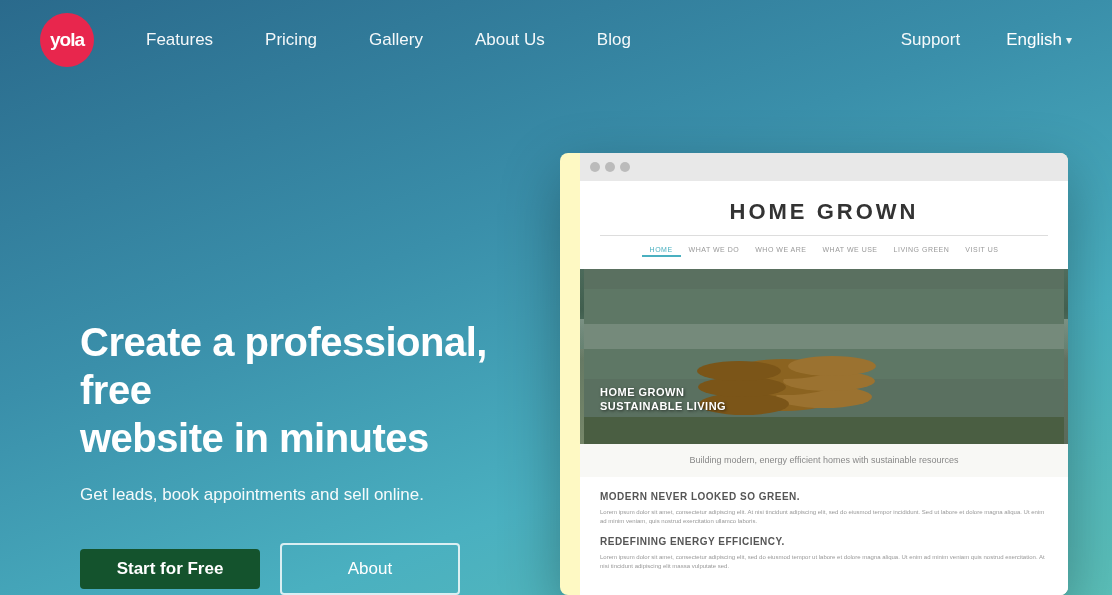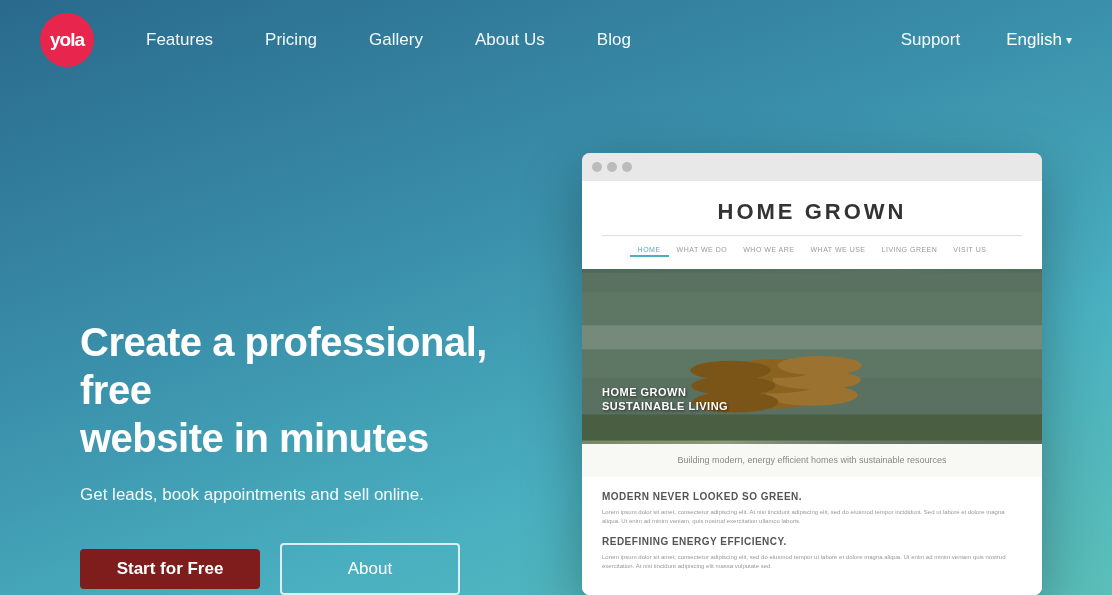--- a/index.html
+++ b/index.html
@@ -116,21 +116,21 @@
       line-height: 1.5;
     }
 
     .cta-buttons {
       display: flex;
       gap: 20px;
       align-items: center;
     }
 
     .btn-start {
-      background-color: #7f1d1d;
+      background-color: #14532d;
       color: white;
       border: none;
       padding: 10px 36px;
       font-size: 17px;
       font-weight: 600;
       border-radius: 4px;
       cursor: pointer;
       min-width: 180px;
       text-align: center;
     }
@@ -151,25 +151,26 @@
     
     .hero-right {
       flex: 1;
       display: flex;
       justify-content: flex-end;
       align-items: flex-start;
       padding-top: 10px;
     }
 
     .browser-mockup {
-      width: 460px;
-      background: #f9a8d4;
+      width: 508px;
+      background: #fef9c3;
       border-radius: 8px;
       overflow: hidden;
       box-shadow: 0 20px 60px rgba(0,0,0,0.3);
+      padding-left: 20px;
     }
 
     .browser-bar {
       background: #e8e8e8;
       height: 28px;
       display: flex;
       align-items: center;
       padding: 0 10px;
       gap: 5px;
     }

